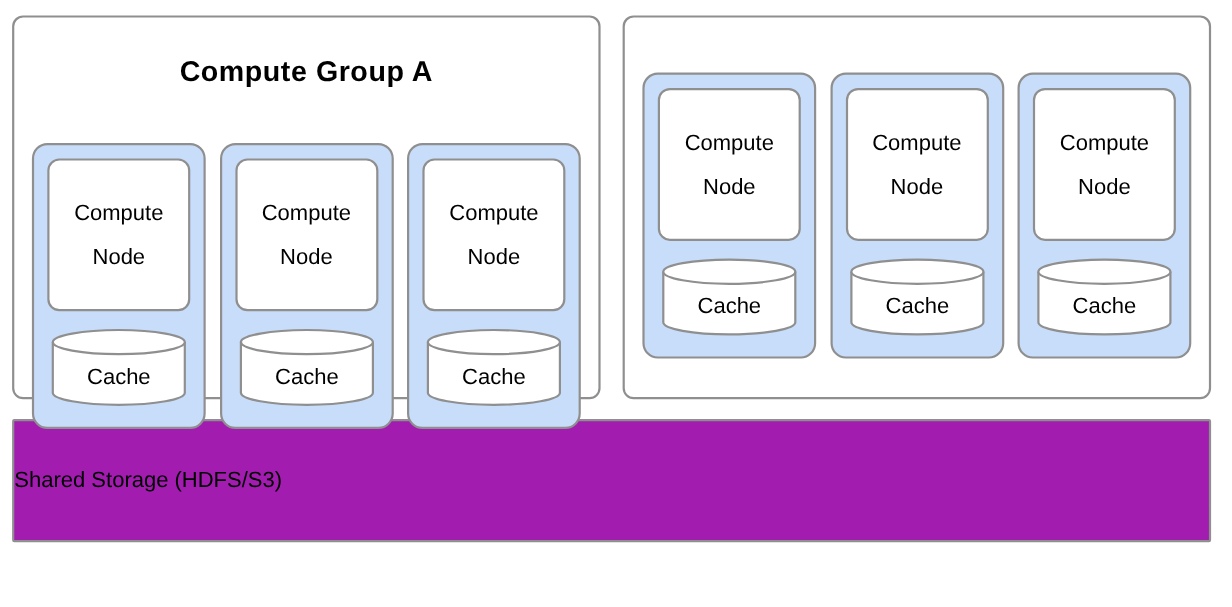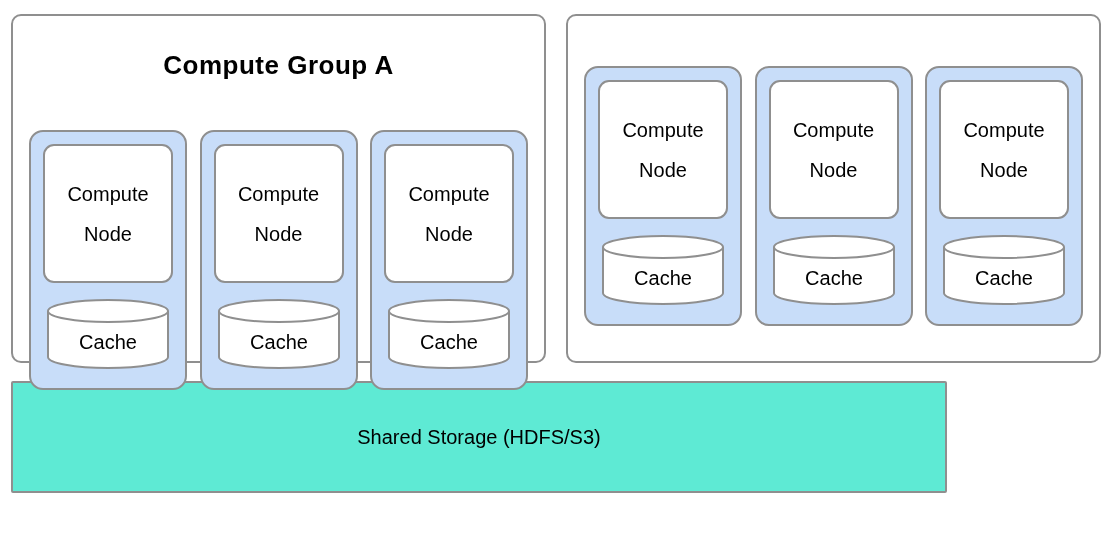--- a/index.html
+++ b/index.html
@@ -83,28 +83,27 @@
     stroke-width: 2;
   }
   .cache-label {
     font-family: "Liberation Sans", sans-serif;
     font-size: 20px;
     fill: var(--text, #000000);
   }
   .storage-box {
     box-sizing: border-box;
     margin-top: 18px;
-    width: 936px;
+    width: 1090px;
     height: 112px;
-    background: #5eead4;
+    background: #a21caf;
     border: 2px solid var(--border, #8f8f8f);
     border-radius: 2px;
     display: flex;
     align-items: center;
-    justify-content: center;
   }
   .storage-label {
     font-size: 20px;
   }
 </style>
 </head>
 <body>
 
 <div class="canvas">
 

